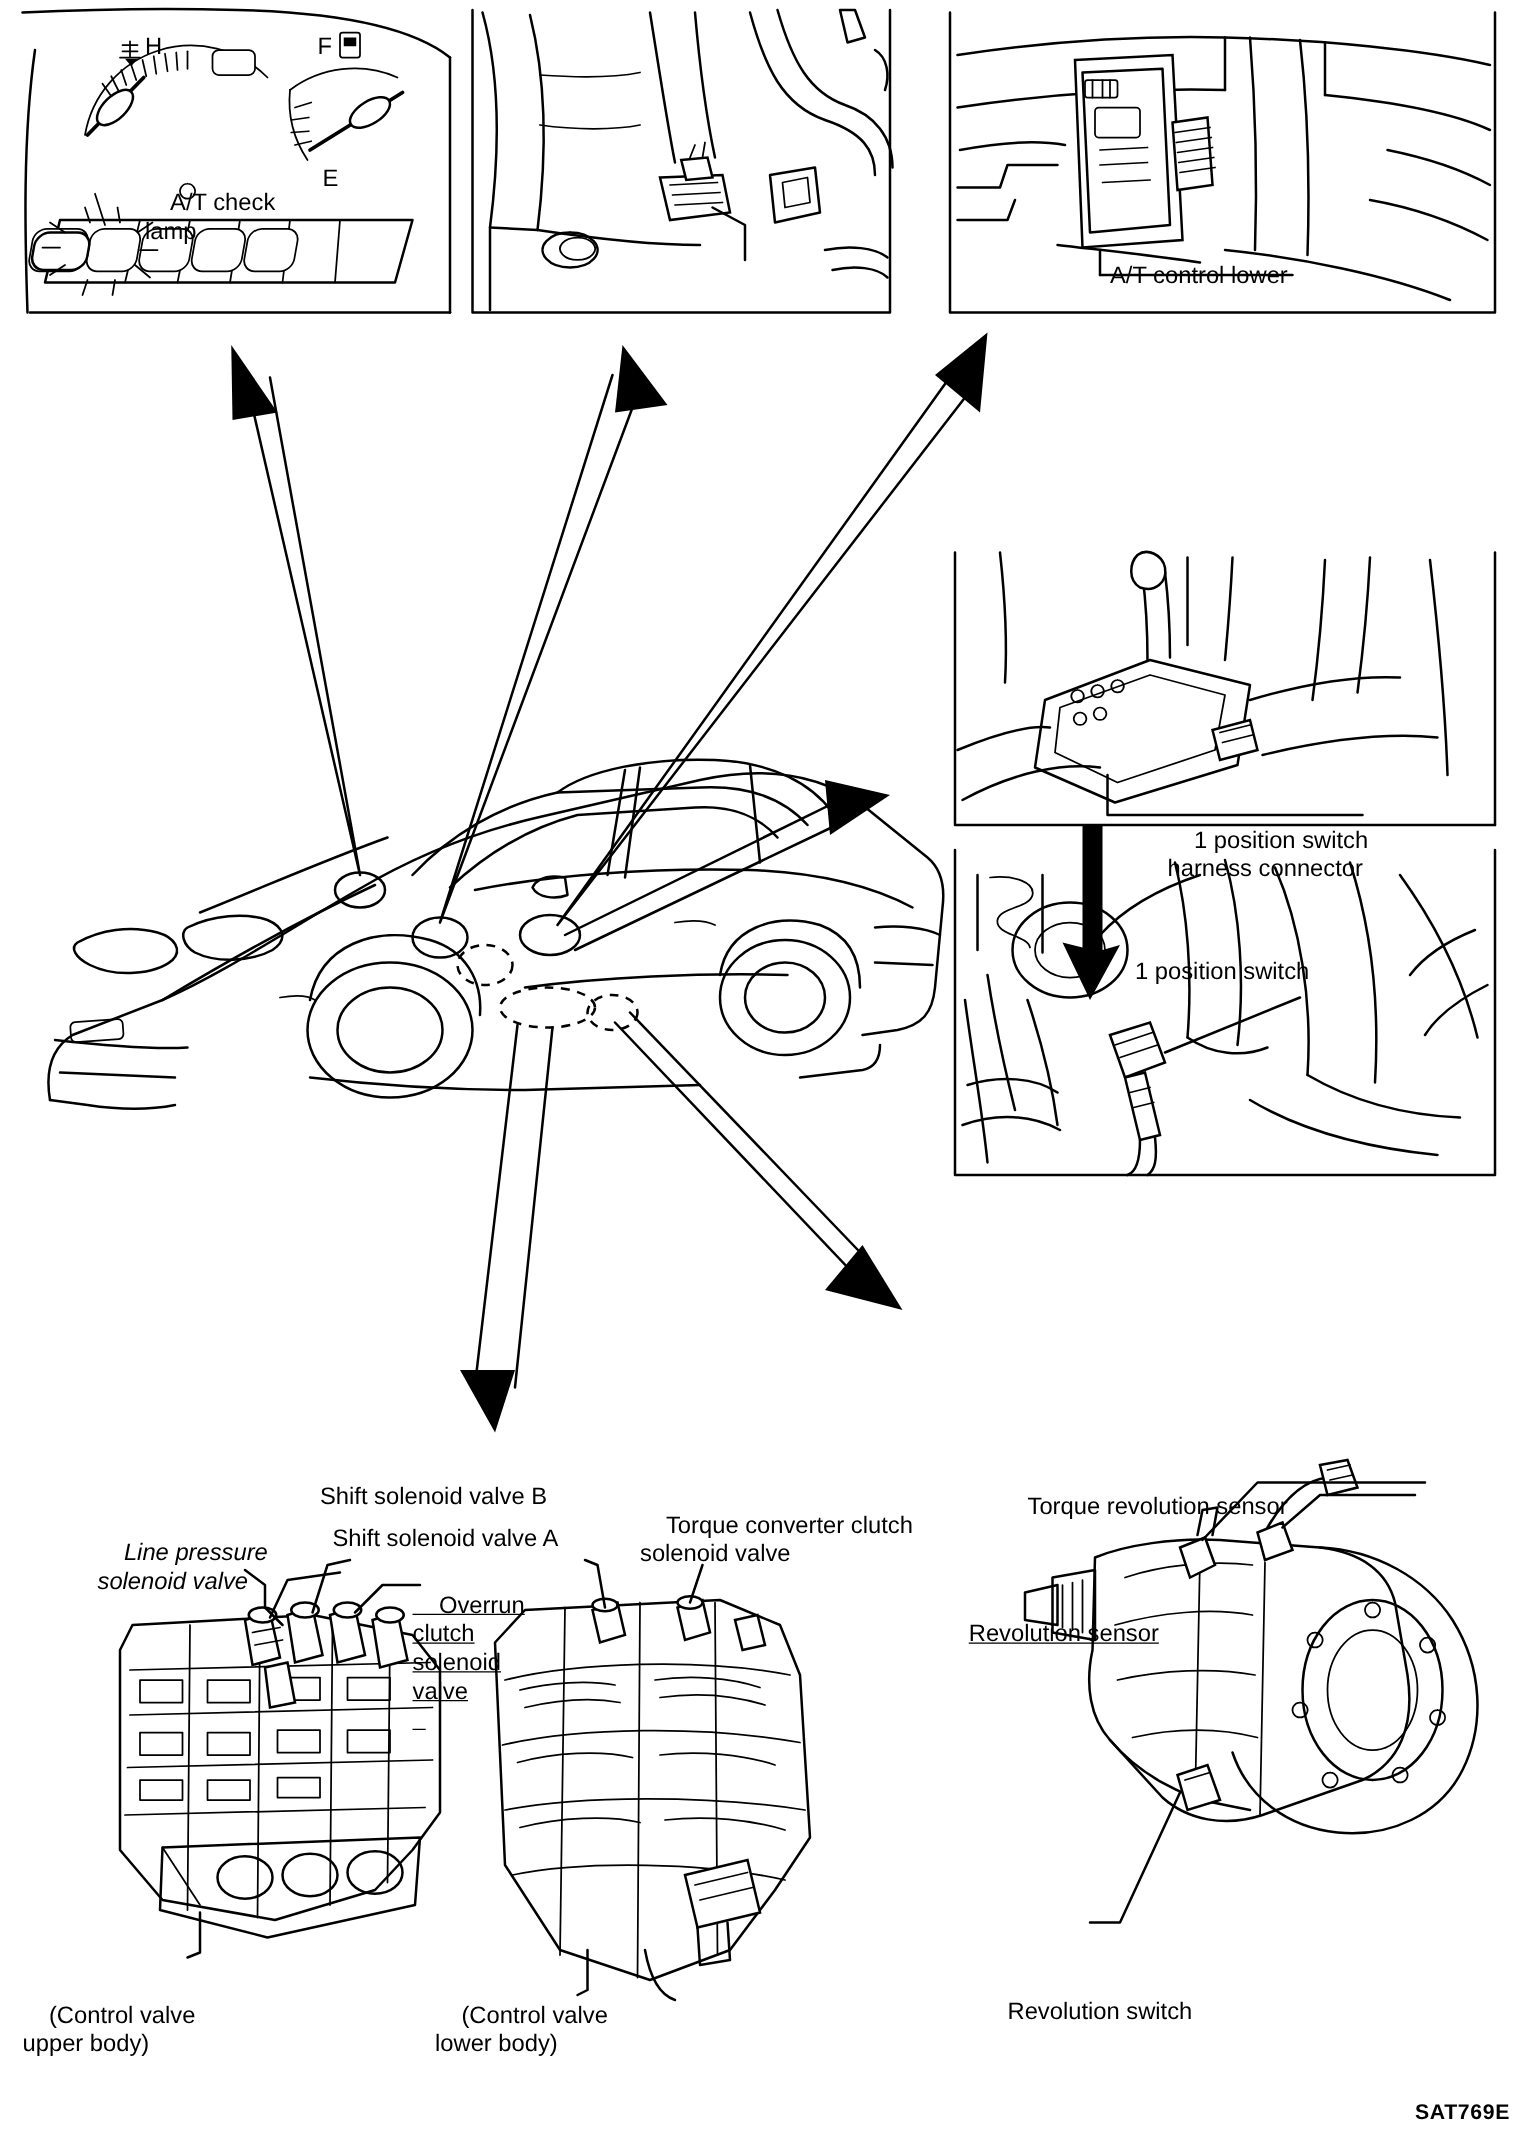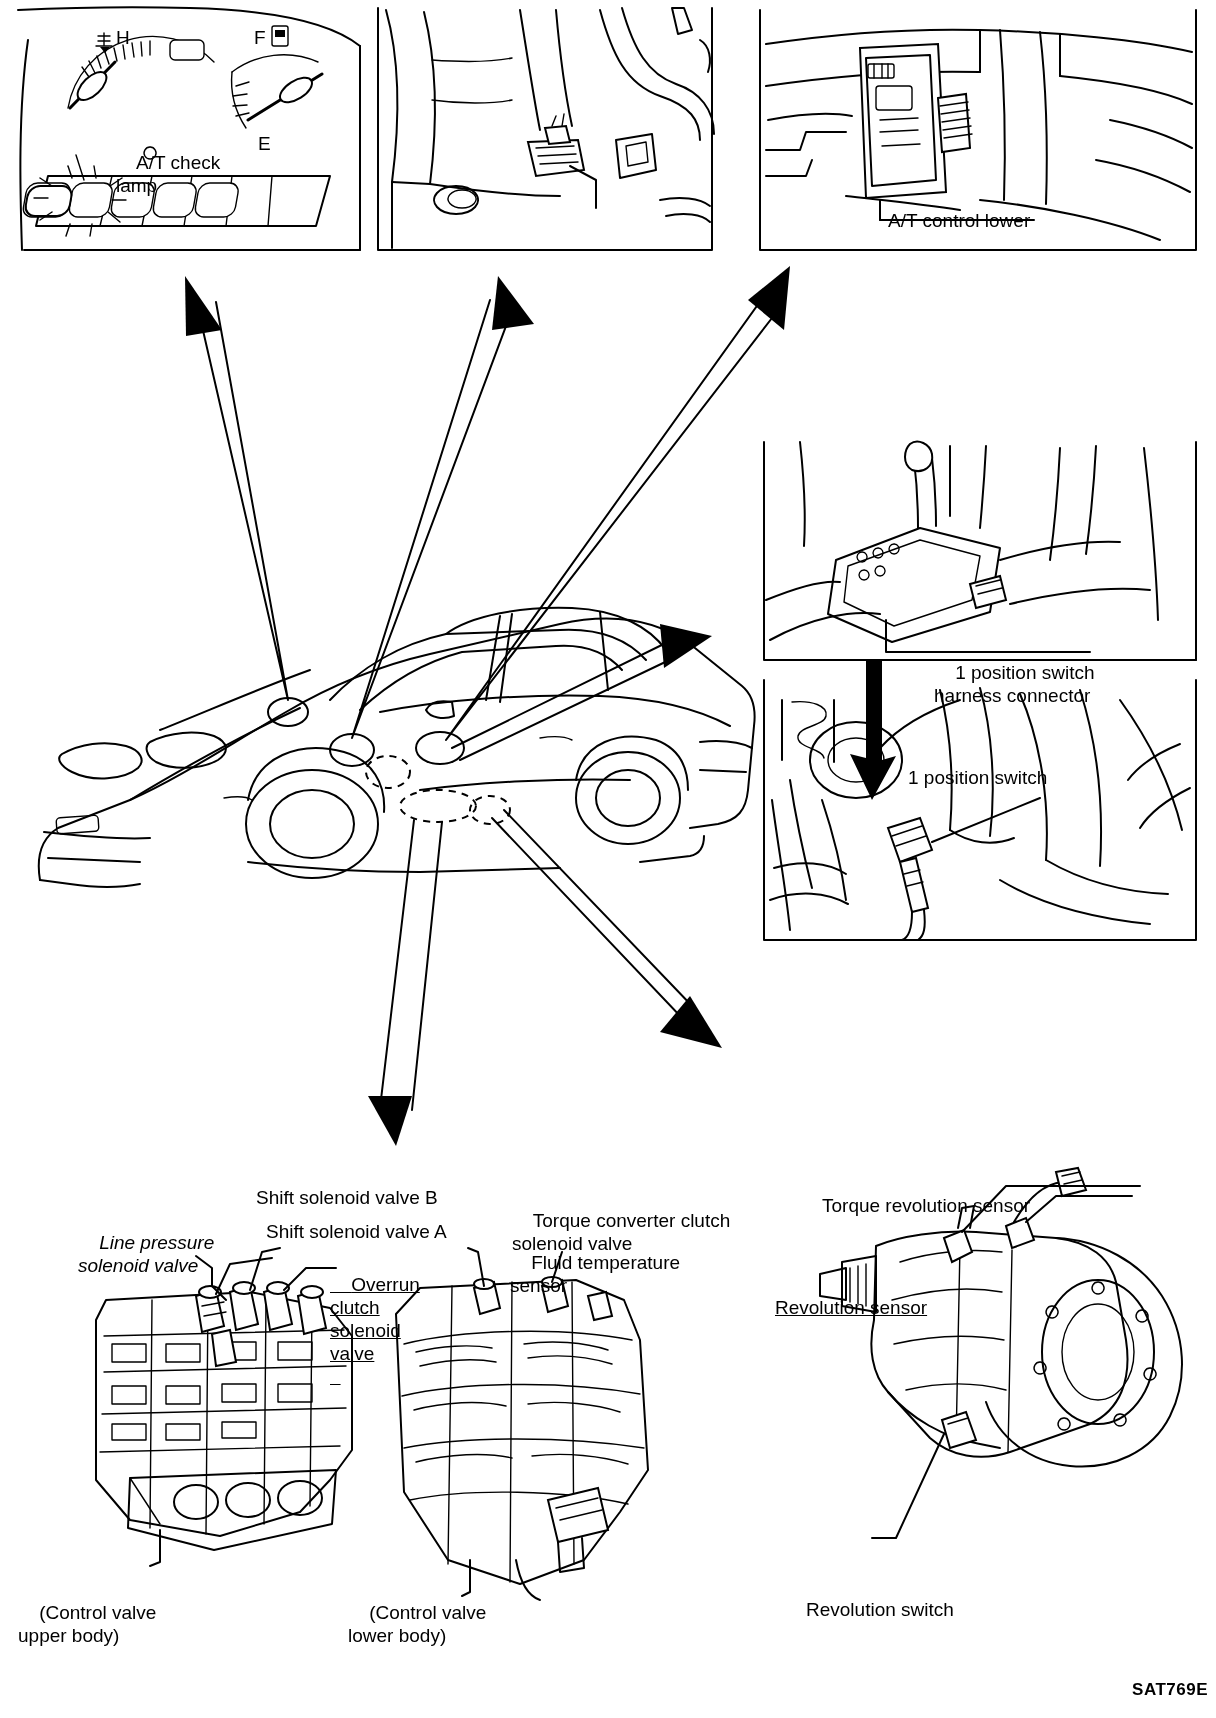--- a/index.html
+++ b/index.html
@@ -549,24 +549,20 @@
   <div class="lbl" style="left:330px; top:1250px;text-decoration:underline;">
     <span style="white-space:pre-line;">Overrun
 clutch
 solenoid
 valve</span>
   </div>
   <div class="lbl" style="left:512px; top:1186px;">
     <span style="white-space:pre-line;">Torque converter clutch
 solenoid valve</span>
   </div>
-  <div class="lbl" style="left:510px; top:1228px;">
-    <span style="white-space:pre-line;">Fluid temperature
-sensor</span>
-  </div>
   <div class="lbl" style="left:18px; top:1428px;">
     <span style="white-space:pre-line; position:relative; top:150px;">(Control valve
 upper body)</span>
   </div>
   <div class="lbl" style="left:348px; top:1578px;">
     <span style="white-space:pre-line;">(Control valve
 lower body)</span>
   </div>
 
   <div class="code">SAT769E</div>

